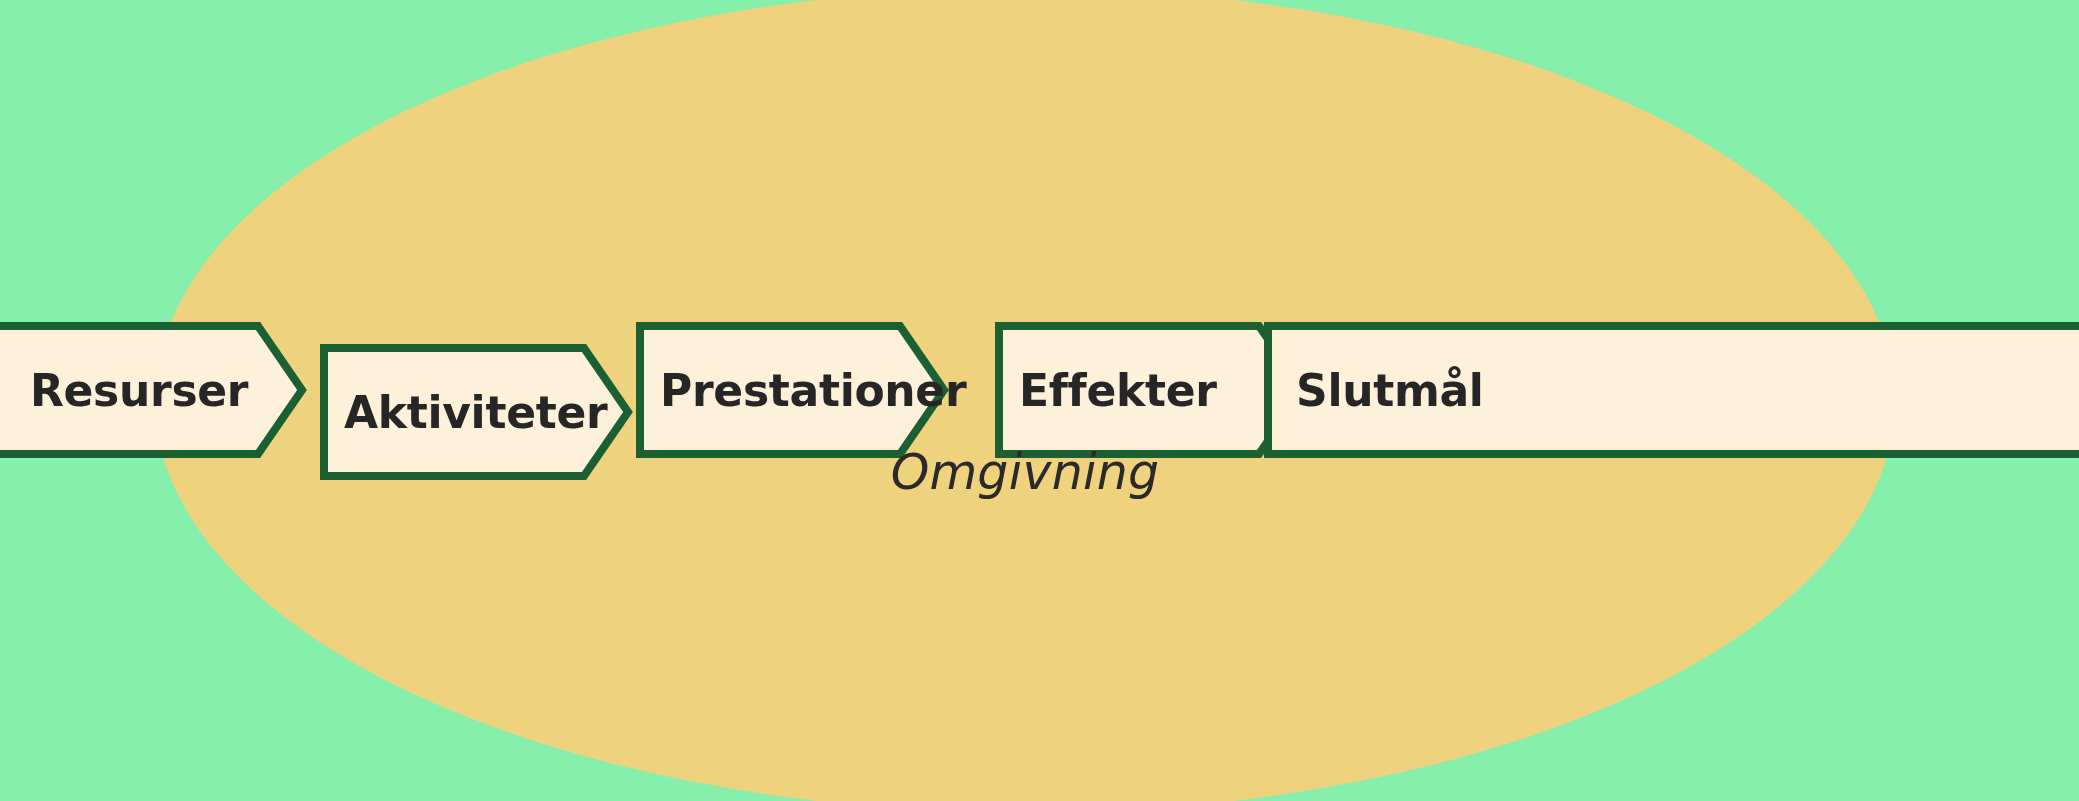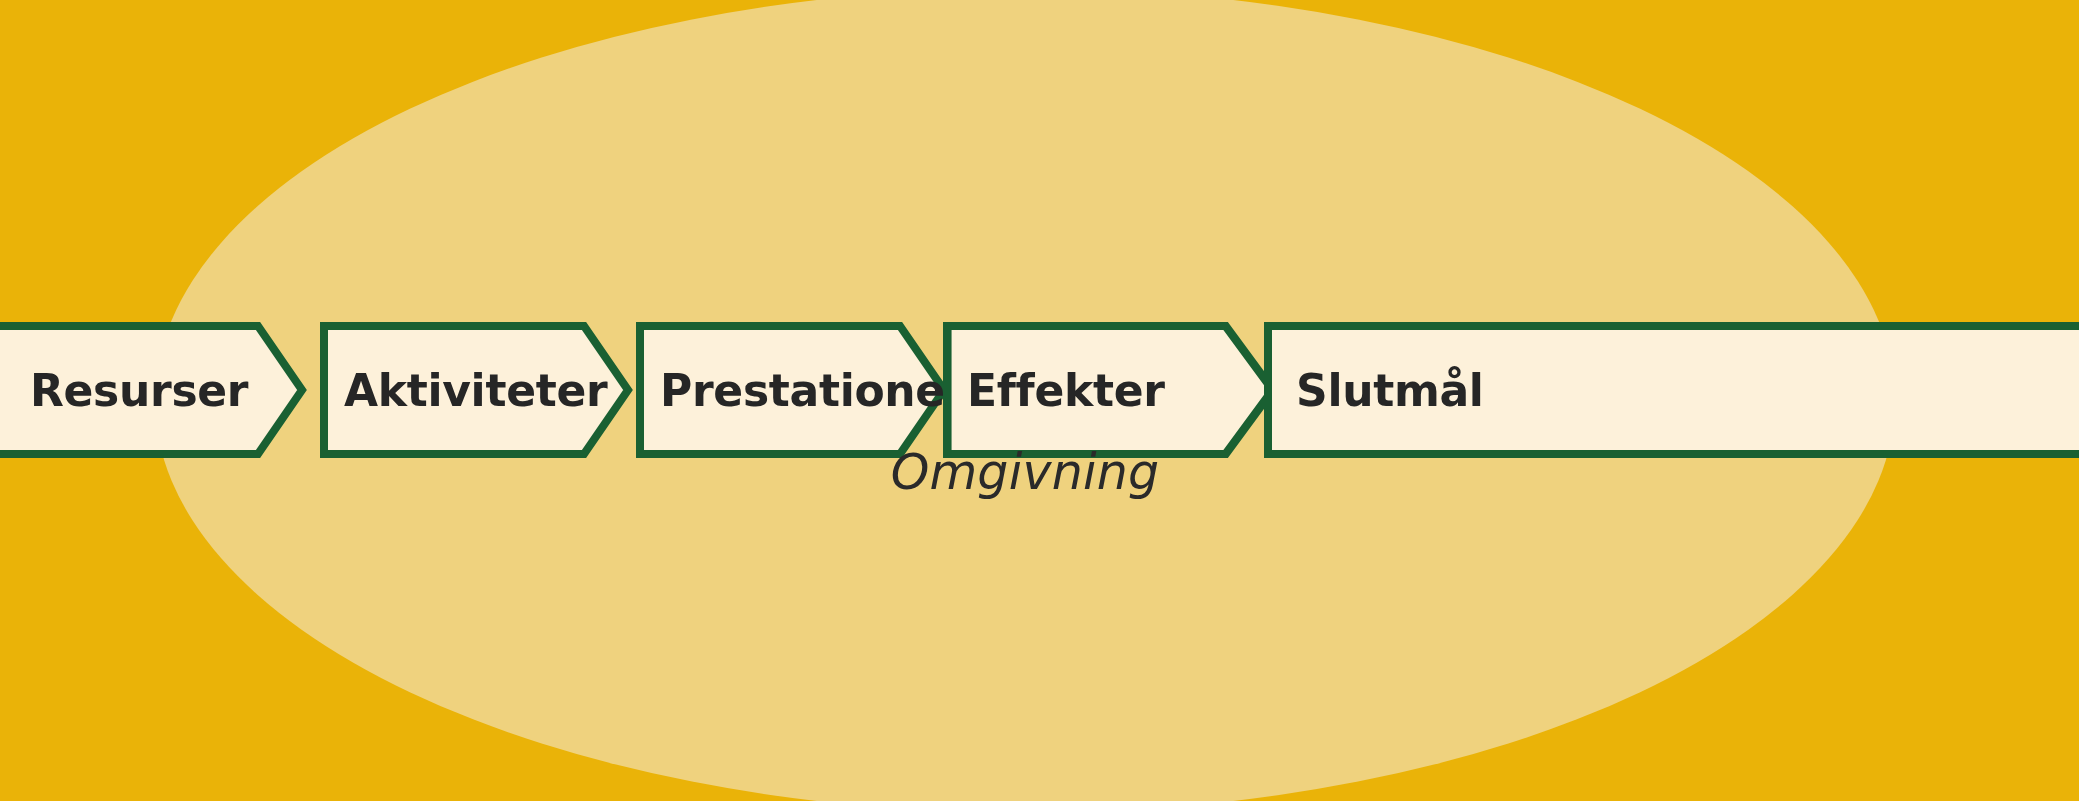--- a/index.html
+++ b/index.html
@@ -4,21 +4,21 @@
 <style>
   html, body {
     margin: 0;
     padding: 0;
     background: #000000;
   }
   #stage {
     position: relative;
     width: 2079px;
     height: 801px;
-    background: #eab308;
+    background: #86efac;
     overflow: hidden;
     font-family: "DejaVu Sans", "Liberation Sans", sans-serif;
   }
   #env-ellipse {
     position: absolute;
     left: 155px;
     top: -12px;
     width: 1740px;
     height: 825px;
     border-radius: 50%;
@@ -84,35 +84,35 @@
 
   <div id="chain">
 
     <div class="step" style="left:-14px; width:322px;">
       <svg class="step-svg" viewBox="0 0 322 136" preserveAspectRatio="none">
         <path d="M -10 4 L 272 4 L 316 68 L 272 132 L -10 132 Z" fill="#FDF1DA" stroke="#1A6032" stroke-width="8" stroke-linejoin="miter"></path>
       </svg>
       <div class="step-label" style="left:44px;">Resurser</div>
     </div>
 
-    <div class="step" style="left:320px; width:312px;">
+    <div class="step" style="left:320px; width:312px;margin-top:22px;">
       <svg class="step-svg" viewBox="0 0 312 136" preserveAspectRatio="none">
         <path d="M 4 4 L 264 4 L 308 68 L 264 132 L 4 132 Z" fill="#FDF1DA" stroke="#1A6032" stroke-width="8" stroke-linejoin="miter"></path>
       </svg>
       <div class="step-label" style="left:24px;">Aktiviteter</div>
     </div>
 
     <div class="step" style="left:636px; width:312px;">
       <svg class="step-svg" viewBox="0 0 312 136" preserveAspectRatio="none">
         <path d="M 4 4 L 264 4 L 308 68 L 264 132 L 4 132 Z" fill="#FDF1DA" stroke="#1A6032" stroke-width="8" stroke-linejoin="miter"></path>
       </svg>
       <div class="step-label" style="left:24px;">Prestationer</div>
     </div>
 
-    <div class="step" style="left:943px; width:312px;padding-left:22px;">
+    <div class="step" style="left:995px; width:312px;">
       <svg class="step-svg" viewBox="0 0 312 136" preserveAspectRatio="none">
         <path d="M 4 4 L 264 4 L 308 68 L 264 132 L 4 132 Z" fill="#FDF1DA" stroke="#1A6032" stroke-width="8" stroke-linejoin="miter"></path>
       </svg>
       <div class="step-label" style="left:24px;">Effekter</div>
     </div>
 
     <div class="step" style="left:1264px; width:830px;">
       <svg class="step-svg" viewBox="0 0 830 136" preserveAspectRatio="none">
         <path d="M 4 4 L 840 4 L 840 132 L 4 132 Z" fill="#FDF1DA" stroke="#1A6032" stroke-width="8" stroke-linejoin="miter"></path>
       </svg>

